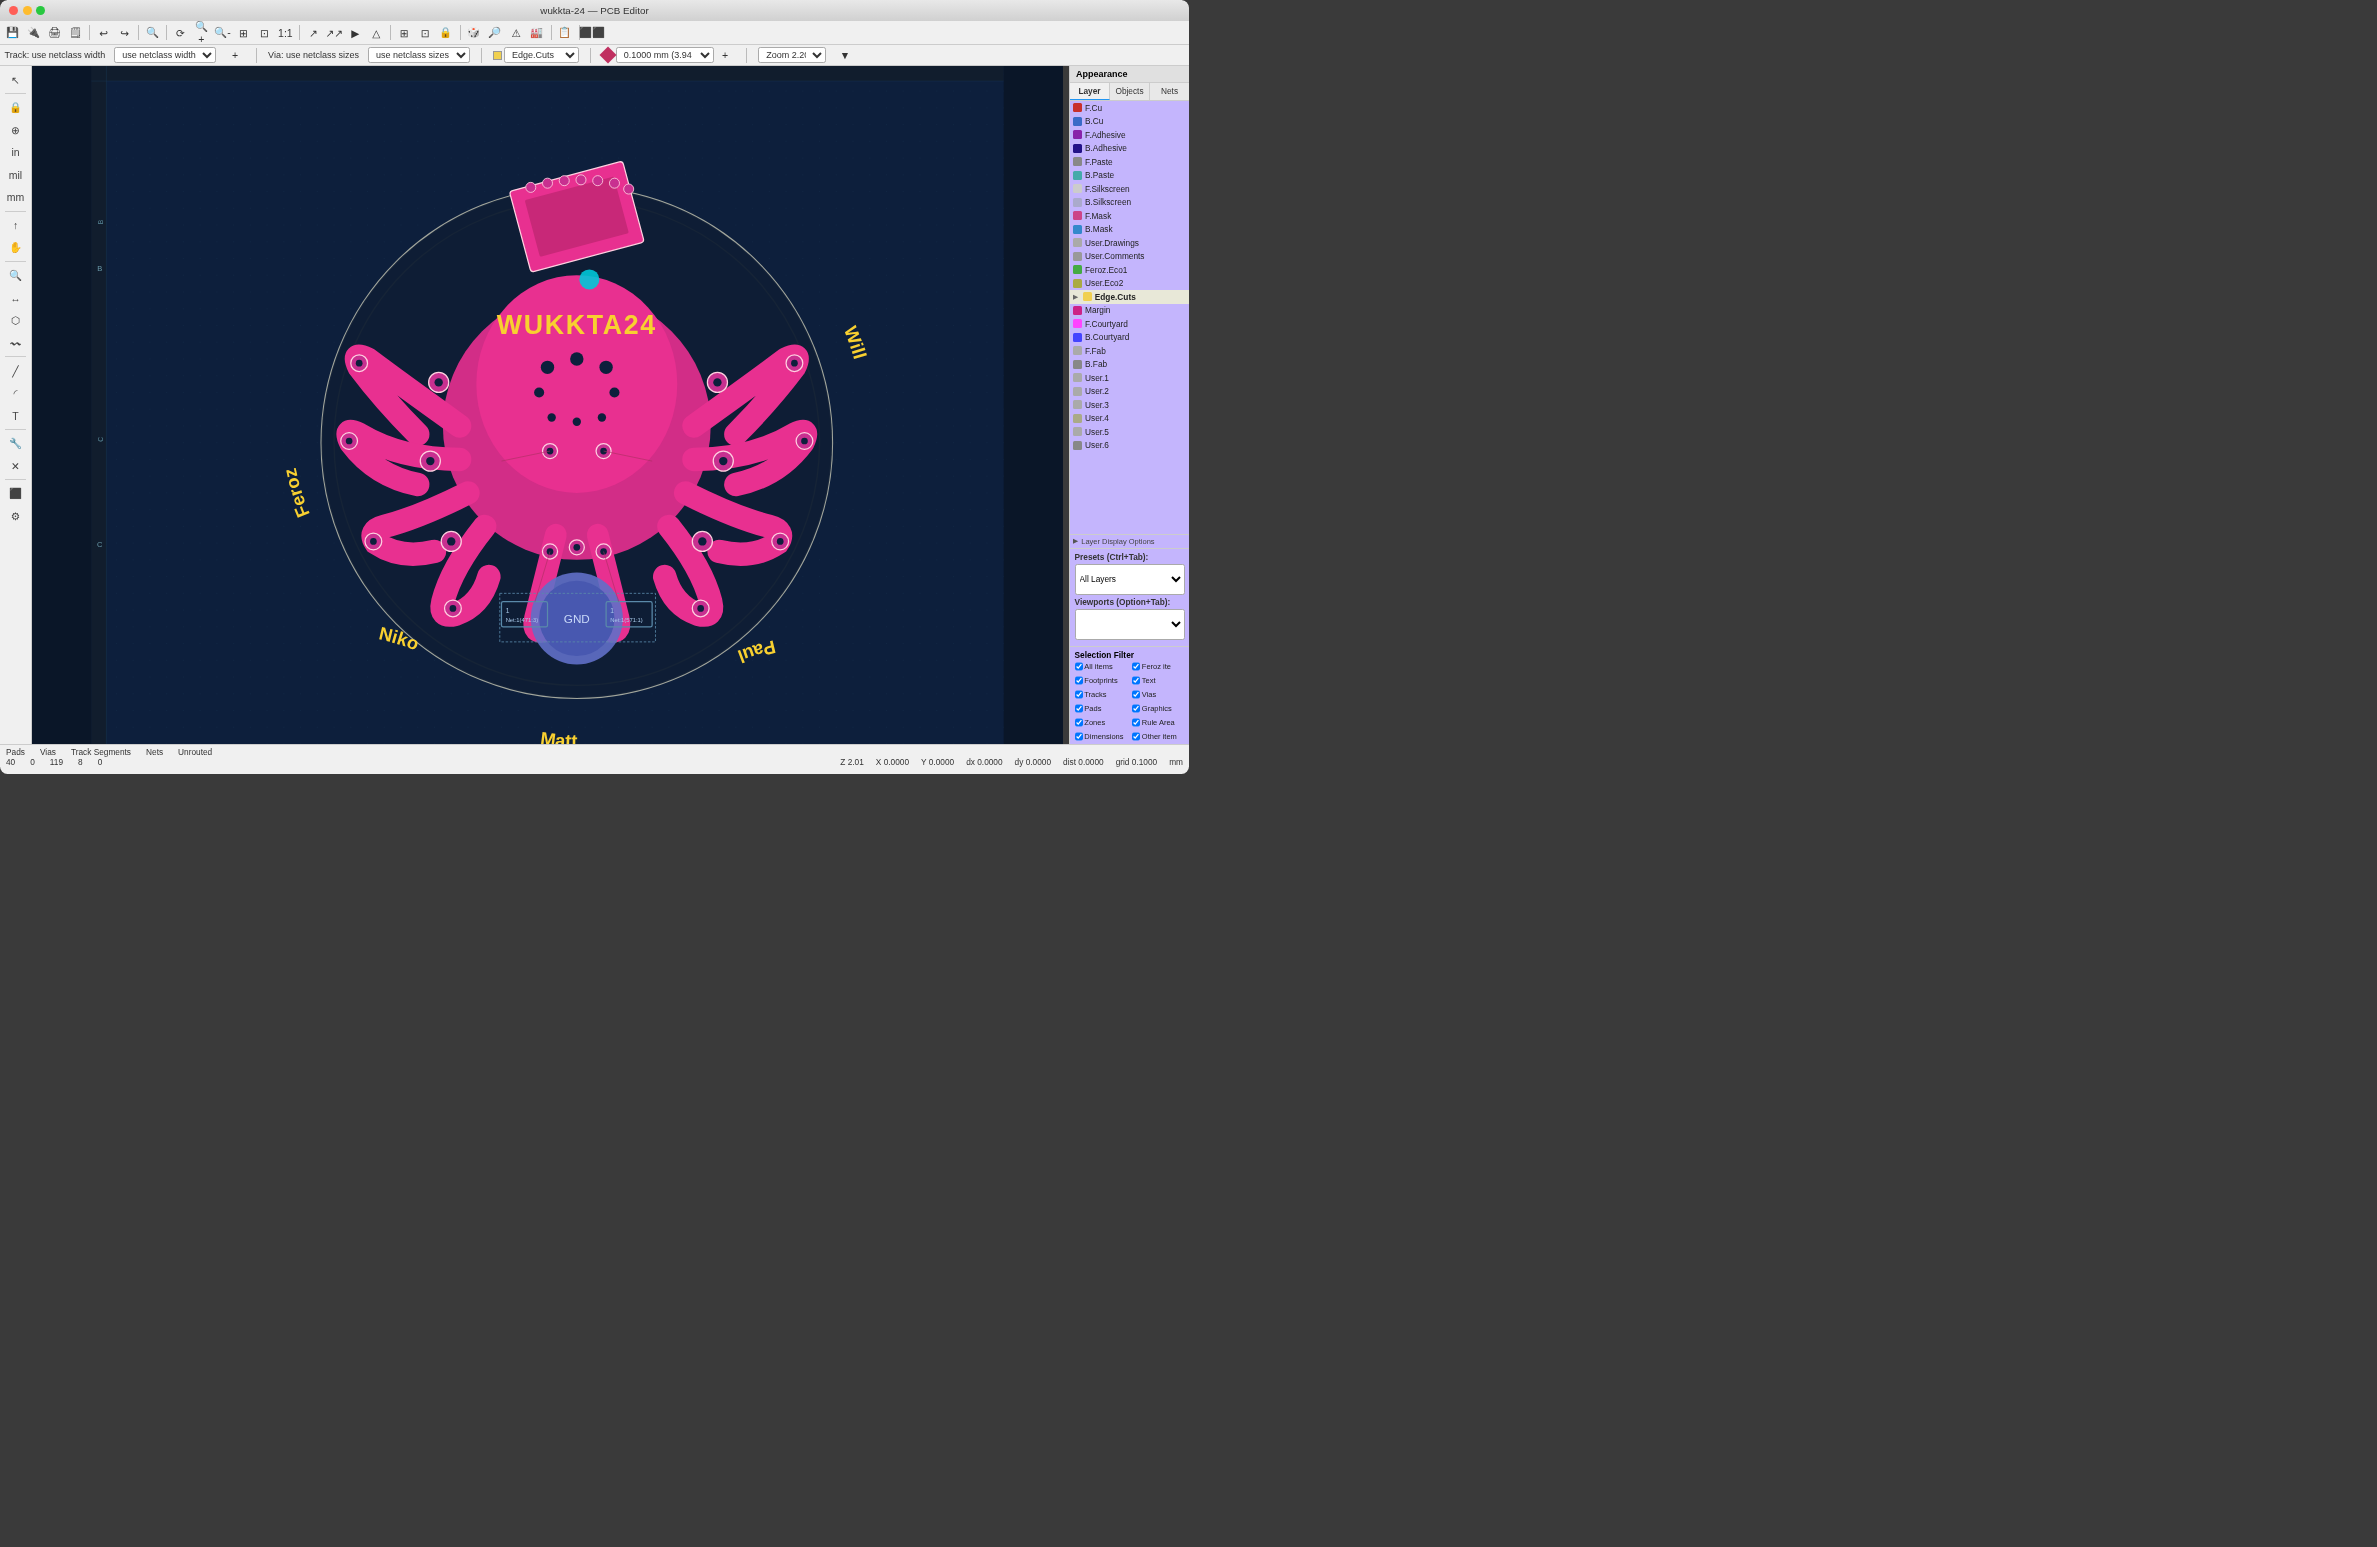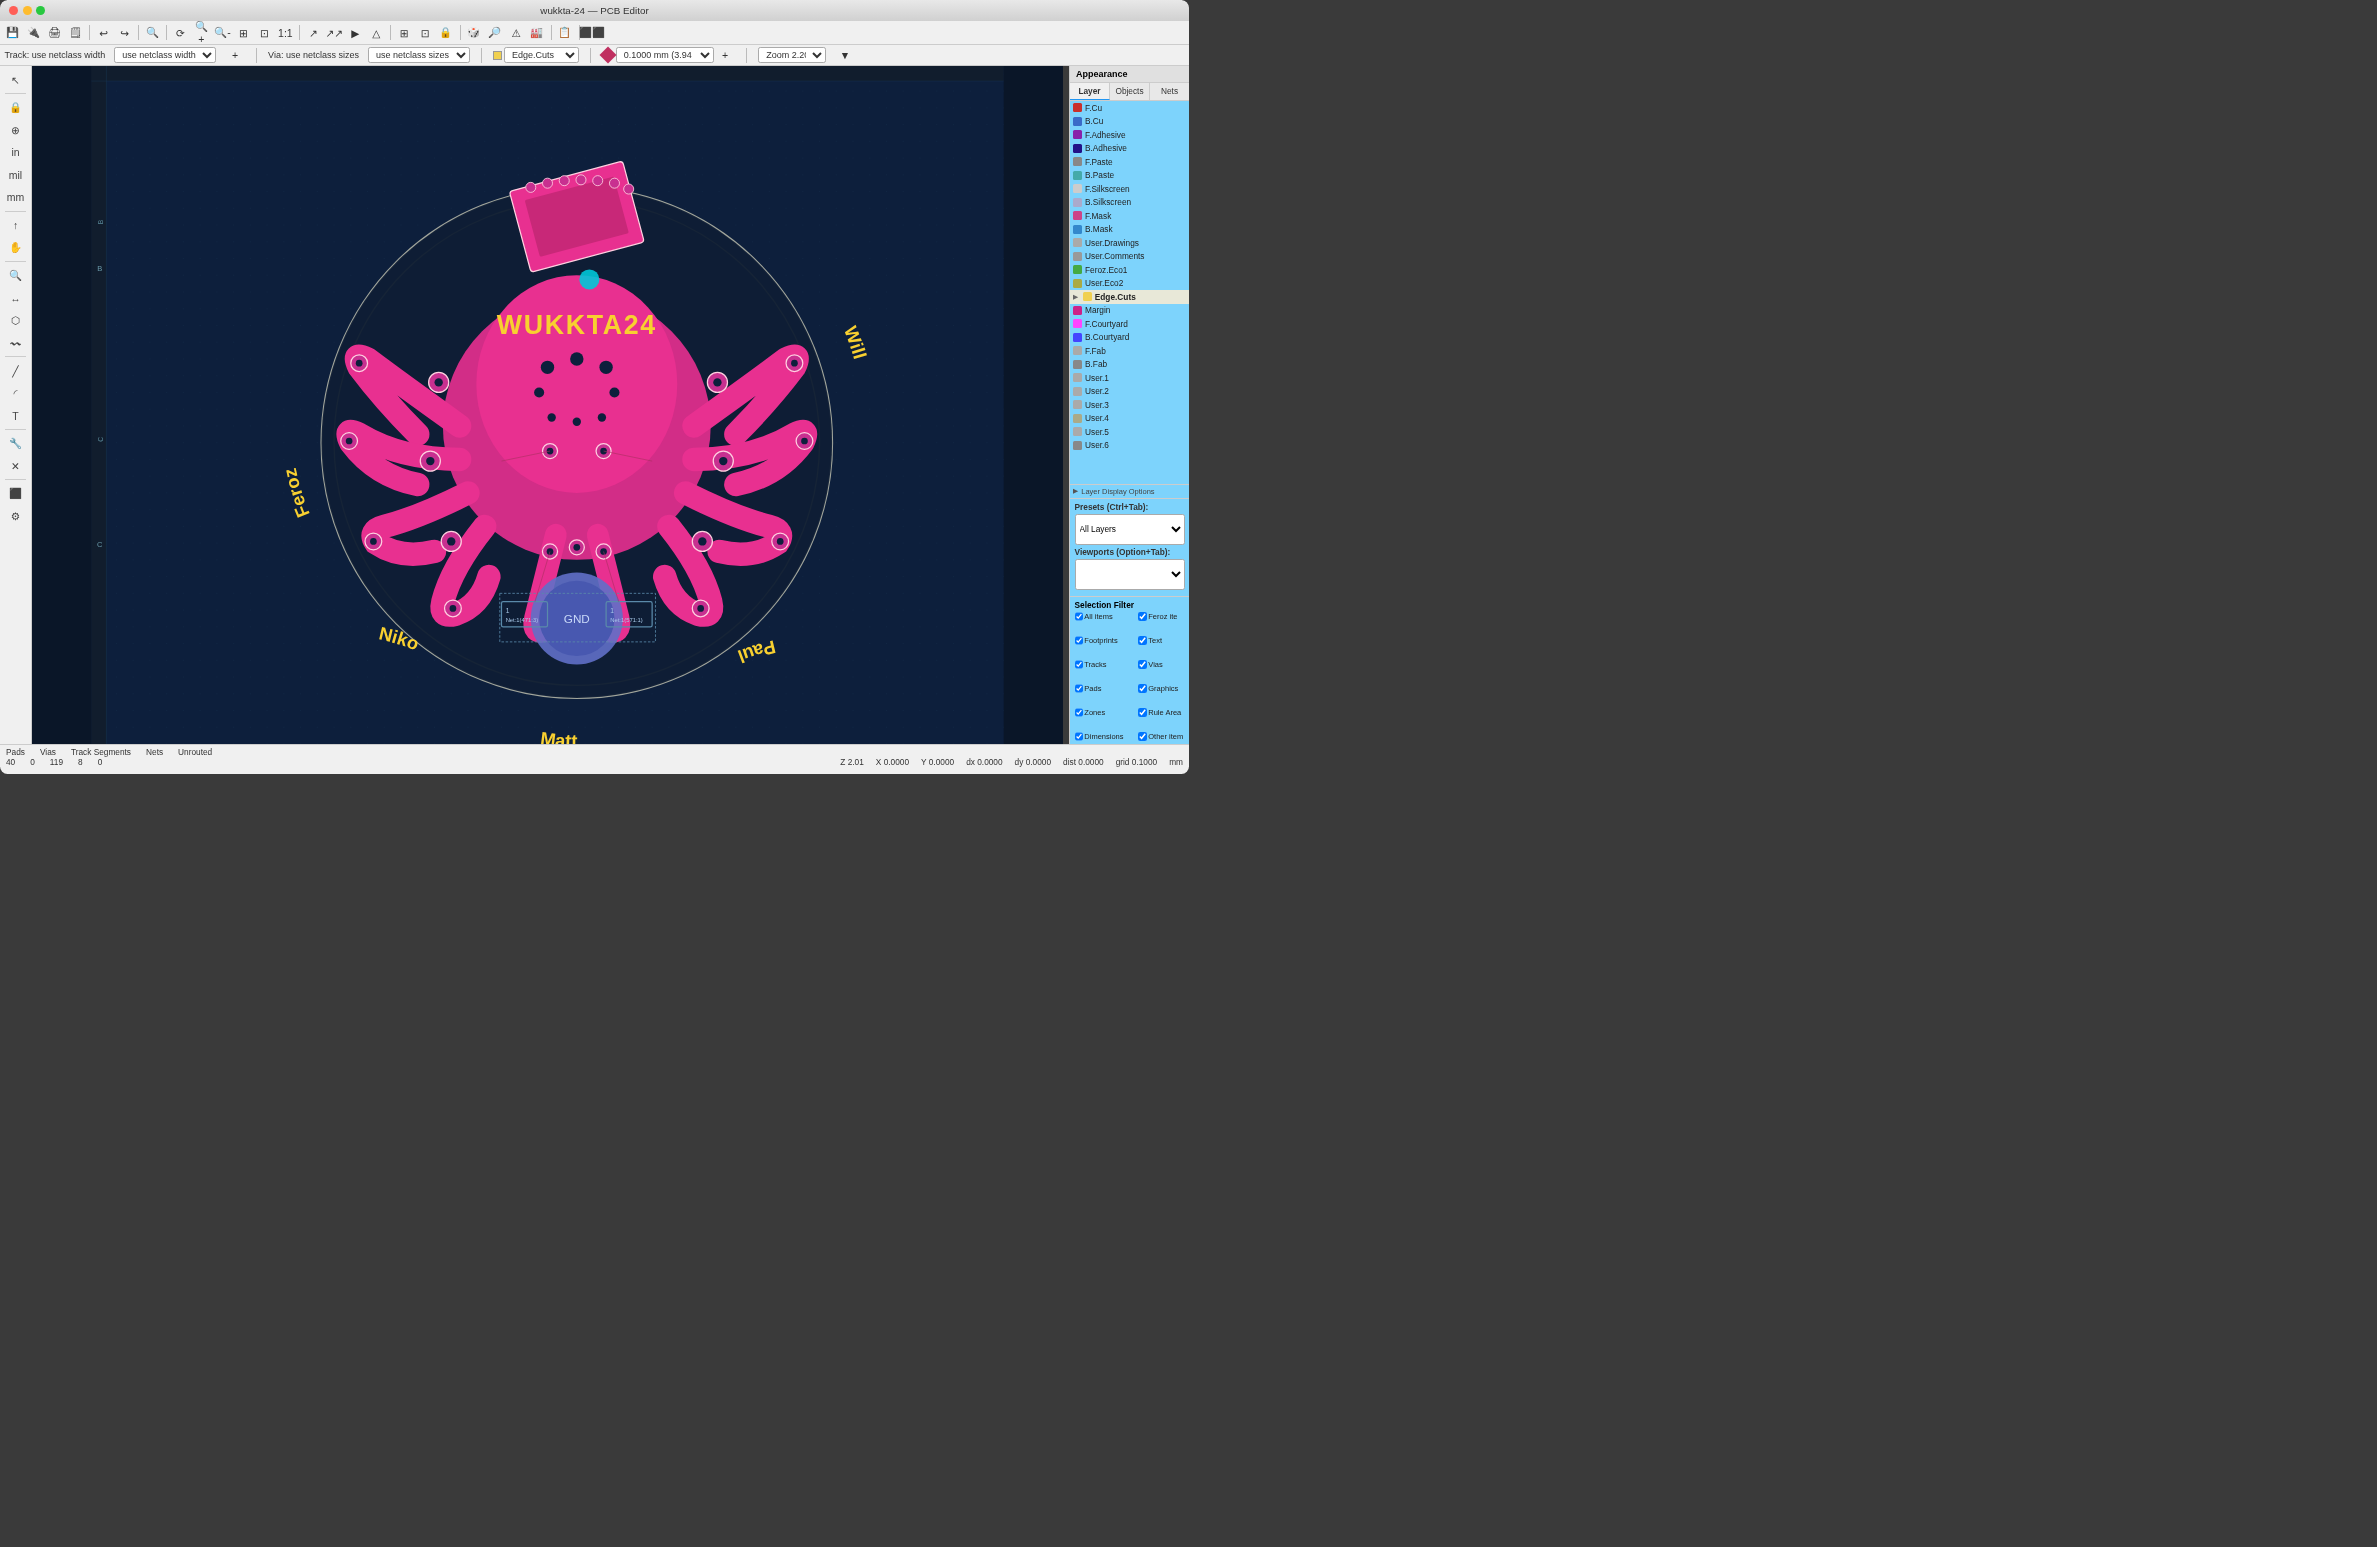--- a/index.html
+++ b/index.html
@@ -116,21 +116,21 @@
     
     .canvas-area {
       flex: 1;
       background: #0a1628;
       position: relative;
       overflow: hidden;
     }
     
     .right-panel {
       width: 120px;
-      background: #7dd3fc;
+      background: #c4b5fd;
       border-left: 0.8px solid #ccc;
       display: flex;
       flex-direction: column;
       font-size: 8.3px;
       margin-left: 6px;
     }
     .panel-header {
       background: #e0e0e0;
       padding: 3px 6px;
       font-weight: 600;
@@ -205,21 +205,21 @@
       padding: 3px 4.5px;
     }
     .sel-filter-title {
       font-size: 8.3px;
       font-weight: 600;
       margin-bottom: 2.3px;
     }
     .sel-filter-grid {
       display: grid;
       grid-template-columns: 1fr 1fr;
-      gap: 15px;
+      gap: 5px;
     }
     .sel-item {
       display: flex;
       align-items: center;
       gap: 1.5px;
       font-size: 7.5px;
       color: #222;
     }
     .sel-item input[type="checkbox"] {
       width: 8.3px;

